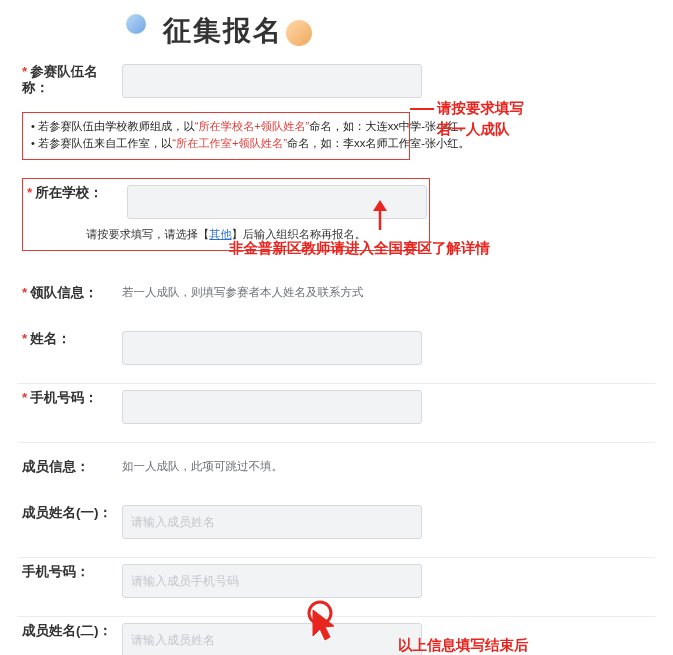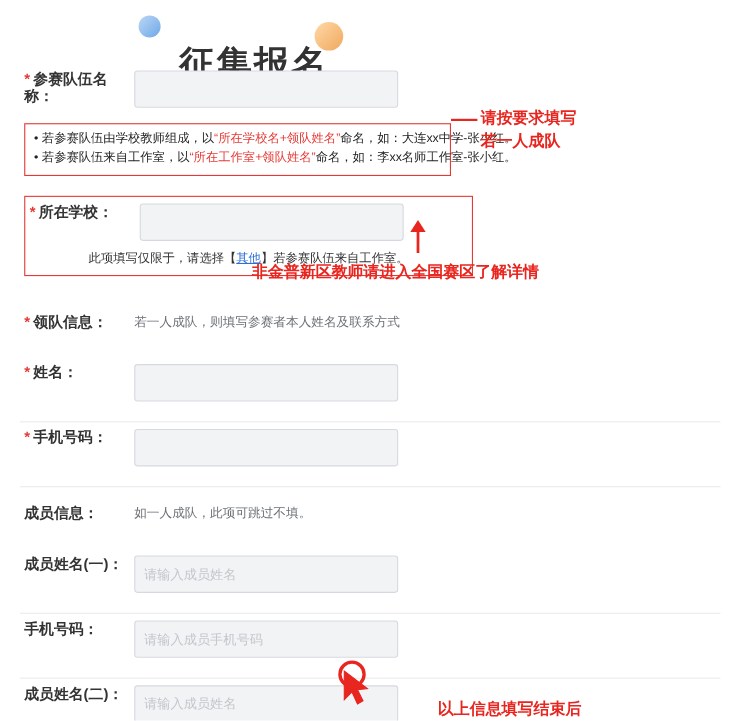--- a/index.html
+++ b/index.html
@@ -22,25 +22,24 @@
   }
   
   .header {
     position: relative;
     height: 62px;
   }
   .title {
     position: absolute;
     left: 163px;
     top: 12px;
-    font-size: 32px;
+    font-size: 28px;
     font-weight: bold;
     color: #333333;
     letter-spacing: 2px;
-    margin-top: 24px;
   }
   .blob-blue {
     position: absolute;
     left: 126px;
     top: 14px;
     width: 20px;
     height: 20px;
     border-radius: 50%;
     background: linear-gradient(135deg, #bcd7f5 0%, #6ea8e8 100%);
   }
@@ -71,21 +70,21 @@
     color: #333333;
     flex: none;
     line-height: 1.2;
   }
   .label .req {
     color: #e53935;
     font-weight: bold;
     margin-right: 3px;
   }
   .input {
-    width: 240px;
+    width: 300px;
     height: 28px;
     border: 1px solid #d6d9e0;
     border-radius: 3px;
     background: #ffffff;
     font-size: 12px;
     color: #333;
     padding: 16px 8px;
     box-sizing: border-box;
     outline: none;
   }
@@ -207,21 +206,21 @@
     </div>
 
     <div class="schoolbox">
       <div class="row">
         <div class="label">
           <span class="req">*</span><span>所在学校：</span>
         </div>
         <input class="input grey" type="text" value="" placeholder="" style="">
       </div>
       <div class="school-note">
-        <span>此项填写仅限于，请选择【</span><span class="lnk">其他</span><span>】若参赛队伍来自工作室。</span>
+        <span>请按要求填写，请选择【</span><span class="lnk">其他</span><span>】后输入组织名称再报名。</span>
       </div>
     </div>
 
     <div style="height:34px"></div>
 
     <div class="row">
       <div class="label">
         <span class="req">*</span><span>领队信息：</span>
       </div>
       <div class="hint-inline" style="margin-left:0">若一人成队，则填写参赛者本人姓名及联系方式</div>

